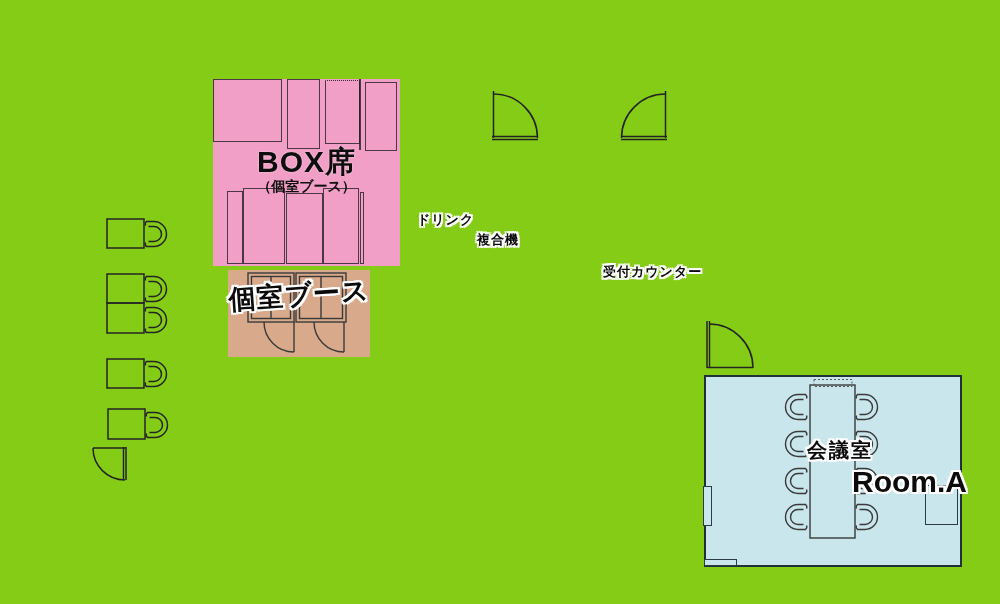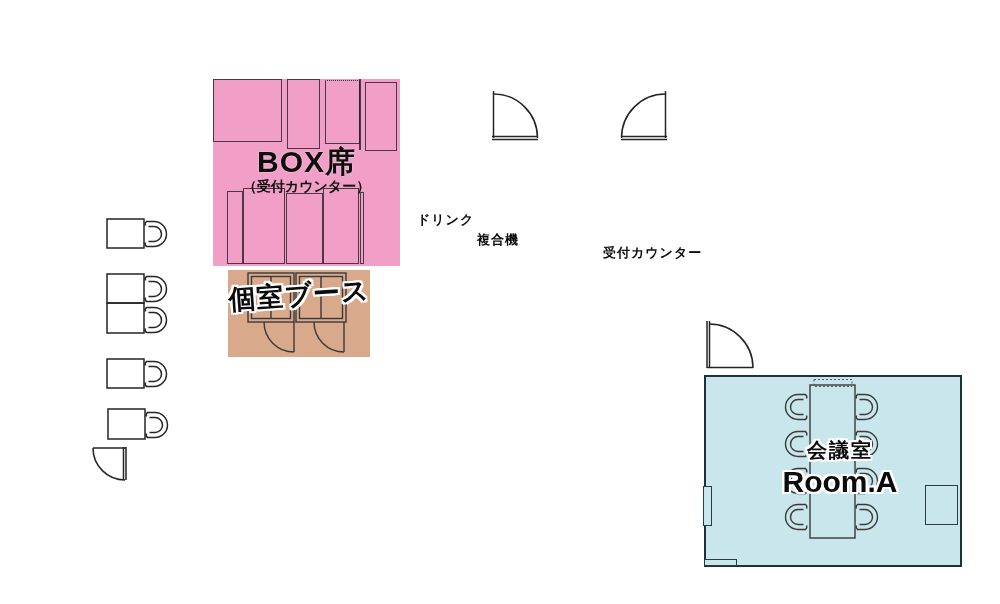--- a/index.html
+++ b/index.html
@@ -1,16 +1,16 @@
 <!DOCTYPE html>
 <html><head>
 <meta charset="utf-8">
 <style>
   html,body{margin:0;padding:0;background:#000;}
-  .canvas{position:relative;width:1000px;height:604px;background:#ffffff;overflow:hidden;
+  .canvas{position:relative;width:1000px;height:604px;background:#84cc16;overflow:hidden;
           font-family:"Liberation Sans","DejaVu Sans",sans-serif;}
   .canvas *{box-sizing:border-box;}
   svg{display:block;}
   .overlay{position:absolute;left:0;top:0;}
   .lnD{stroke:#242424;stroke-width:1.5;fill:none;}
   .lnR{stroke:#3a3a3a;stroke-width:1.4;fill:none;}
 
   .room{position:absolute;}
   .room-box{left:213px;top:79px;width:187px;height:187px;}
   .room-booth{left:228px;top:270px;width:142px;height:87px;}
@@ -26,27 +26,27 @@
 
   .box-title{top:63px;font-size:30px;letter-spacing:1px;
              text-shadow:0 0 2px rgba(255,255,255,.6);}
   .box-sub{top:99px;font-size:14px;letter-spacing:0;}
 
   .booth-title{position:absolute;top:7px;left:0;width:100%;text-align:center;
                font-size:27px;letter-spacing:1px;transform:rotate(-4deg);}
 
   .mtg-title{position:absolute;top:60px;left:0;width:100%;text-align:center;
              font-size:20px;letter-spacing:2px;transform:translateX(7px);}
-  .mtg-room-id{position:absolute;top:88px;left:0;width:100%;text-align:center;
+  .mtg-room-id{position:absolute;top:88px;left:0;width:100%;text-align:right;
                font-size:30px;transform:translateX(7px);}
 
   .tag{position:absolute;font-size:13px;letter-spacing:1px;white-space:nowrap;}
   .tag-drink{left:417px;top:211px;text-align:center;}
   .tag-copier{left:477px;top:211px;margin-top:20px;}
-  .tag-reception{left:603px;top:244px;}
+  .tag-reception{left:603px;top:263px;}
 
   .wall{position:absolute;border:1.5px solid #2a3c41;}
 </style>
 </head>
 <body>
 
 <div class="canvas">
 
   <svg class="overlay" width="1000" height="604">
     <defs>
@@ -110,21 +110,21 @@
     <div class="bl" style="left:146px;top:0;width:2px;height:71px;"></div>
     <div class="bl" style="left:152px;top:3px;width:32px;height:69px;"></div>
 
     <div class="bl" style="left:14px;top:112px;width:16px;height:73px;"></div>
     <div class="bl" style="left:30px;top:109px;width:42px;height:76px;"></div>
     <div class="bl" style="left:73px;top:114px;width:37px;height:71px;"></div>
     <div class="bl" style="left:110px;top:109px;width:36px;height:76px;"></div>
     <div class="bl" style="left:147px;top:113px;width:4px;height:72px;"></div>
 
     <div class="plain-label box-title">BOX席</div>
-    <div class="plain-label box-sub">（受付カウンター）</div>
+    <div class="plain-label box-sub">（個室ブース）</div>
   </div>
 
   <div class="room room-booth" style="background-color: rgb(216, 170, 139);">
     <svg width="142" height="87">
       <g class="lnR">
         <rect x="20" y="3" width="46" height="49"></rect>
         <rect x="23.5" y="6.5" width="39" height="42"></rect>
         <path d="M43 6.5 V48.5"></path>
       </g>
       <g class="lnR">

